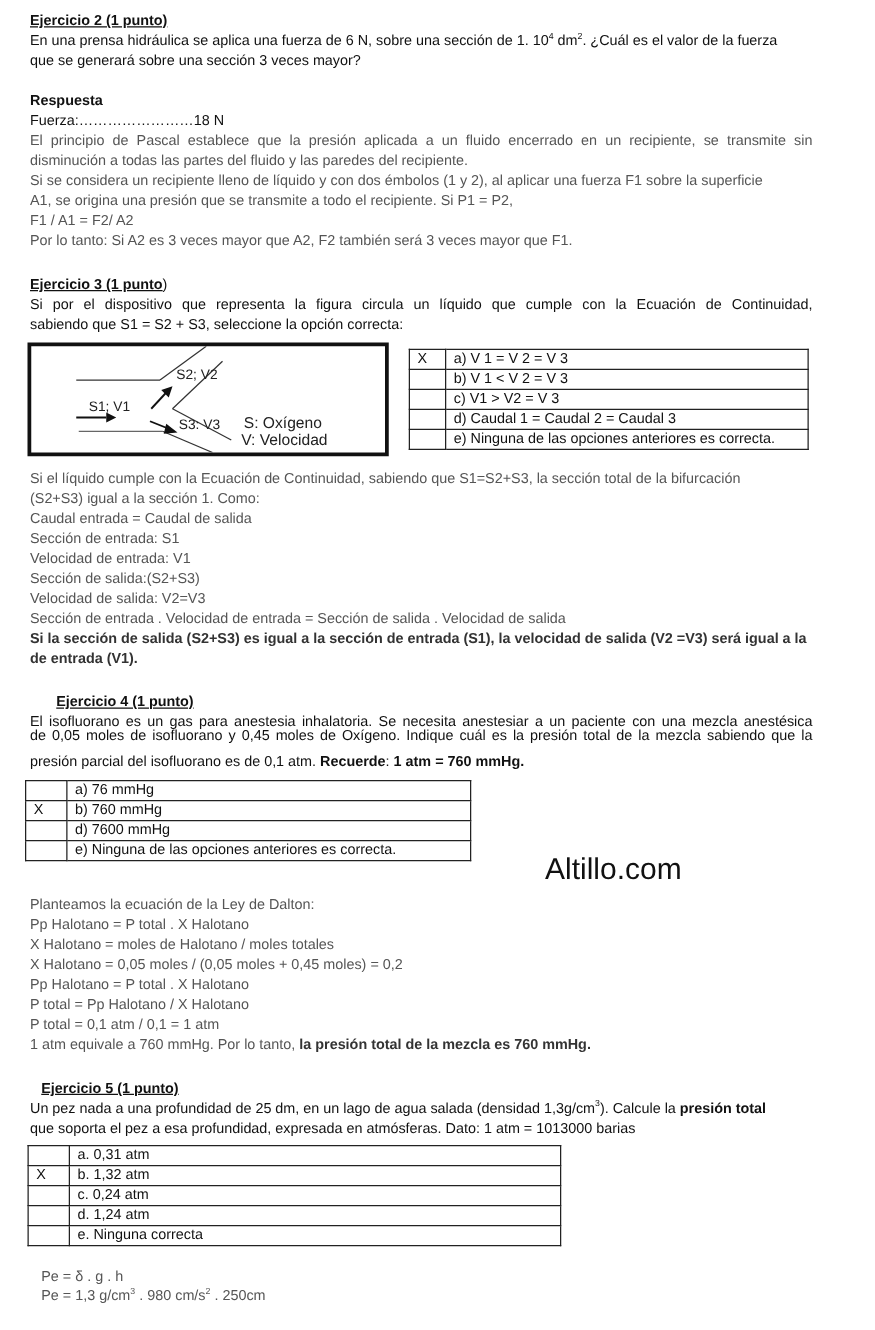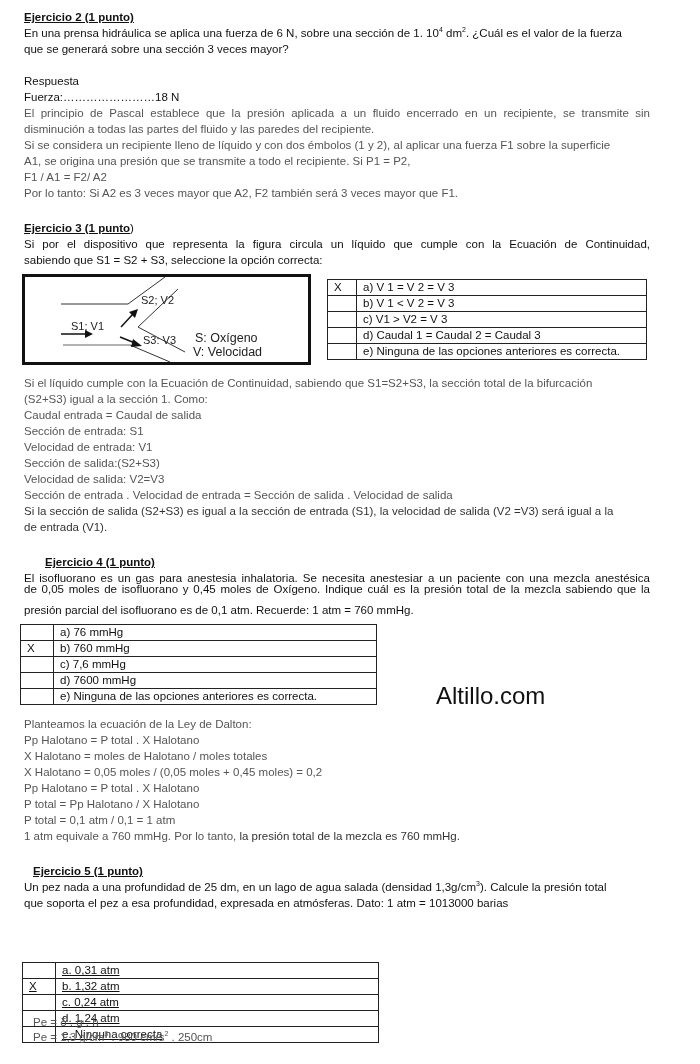--- a/index.html
+++ b/index.html
@@ -3,21 +3,21 @@
 <meta charset="utf-8">
 <style>
   html, body { margin: 0; padding: 0; background: #ffffff; }
   body {
     width: 700px; height: 1064px; position: relative; overflow: hidden;
     font-family: "Liberation Sans", sans-serif; font-size: 11.5px; color: #111;
   }
   .line { position: absolute; left: 24px; white-space: nowrap; line-height: 16px; }
   .dark { color: #111; }
   .gray { color: #555; }
-  .b { font-weight: normal; }
+  .b { font-weight: bold; }
   .u { text-decoration: underline; font-weight: bold; }
   .just { text-align: justify; text-align-last: justify; width: 626px; white-space: normal; }
   sup { font-size: 7px; vertical-align: super; line-height: 0; }
   table.opts { position: absolute; border-collapse: collapse; font-size: 11.5px; color: #111; }
   table.opts td { border: 1px solid #222; height: 15px; padding: 0 0 0 6px; line-height: 15px; white-space: nowrap; }
   table.opts td.mark { text-align: left; padding-left: 6px; }
   .diagram { position: absolute; left: 22px; top: 274px; width: 283px; height: 85px; border: 3px solid #111; background: #fff; }
   .diagram svg { position: absolute; left: 0; top: 0; }
   .diag-label { position: absolute; font-size: 11px; color: #222; white-space: nowrap; }
   .legend { position: absolute; font-size: 12.5px; color: #222; white-space: nowrap; line-height: 14px; }
@@ -118,24 +118,20 @@
       <tr>
         <td class="mark" style="width:26px;"></td>
         <td>a)  76 mmHg</td>
       </tr>
   <tr>
         <td class="mark">X</td>
         <td>b)  760 mmHg</td>
       </tr>
   <tr>
         <td class="mark"></td>
-        <td>c)  7,6 mmHg</td>
-      </tr>
-  <tr>
-        <td class="mark"></td>
         <td>d)  7600 mmHg</td>
       </tr>
   <tr>
         <td class="mark"></td>
         <td>e) Ninguna de las opciones anteriores es correcta.</td>
       </tr>
 </tbody>
   </table>
 
 <div class="watermark">Altillo.com</div>
@@ -146,21 +142,21 @@
 <div class="line gray" style="top:764px;">X Halotano = 0,05 moles / (0,05 moles + 0,45 moles) = 0,2</div>
 <div class="line gray" style="top:780px;">Pp Halotano = P total . X Halotano</div>
 <div class="line gray" style="top:796px;">P total = Pp Halotano / X Halotano</div>
 <div class="line gray" style="top:812px;">P total = 0,1 atm / 0,1 = 1 atm</div>
 <div class="line gray" style="top:828px;"><span>1 atm equivale a  760 mmHg. Por lo tanto, </span><span class="b" style="color:#333;">la presión total de la mezcla es 760 mmHg.</span></div>
 
 <div class="line u" style="top:863px; left:33px;">Ejercicio 5 (1 punto)</div>
 <div class="line dark" style="top:879px;"><span> Un pez nada a una profundidad de 25 dm, en un lago de agua salada (densidad 1,3g/cm</span><sup>3</sup><span>). Calcule la </span><span class="b">presión total</span></div>
 <div class="line dark" style="top:895px;">que soporta el pez a esa profundidad, expresada en atmósferas.  Dato: 1 atm = 1013000 barias</div>
 
-<table class="opts" style="left:22px; top:962px; width:357px;text-decoration:underline;">
+<table class="opts" style="left:22px; top:916px; width:427px;">
   <tbody>
       <tr>
         <td class="mark" style="width:26px;"></td>
         <td>a. 0,31 atm</td>
       </tr>
   <tr>
         <td class="mark">X</td>
         <td>b. 1,32 atm</td>
       </tr>
   <tr>

